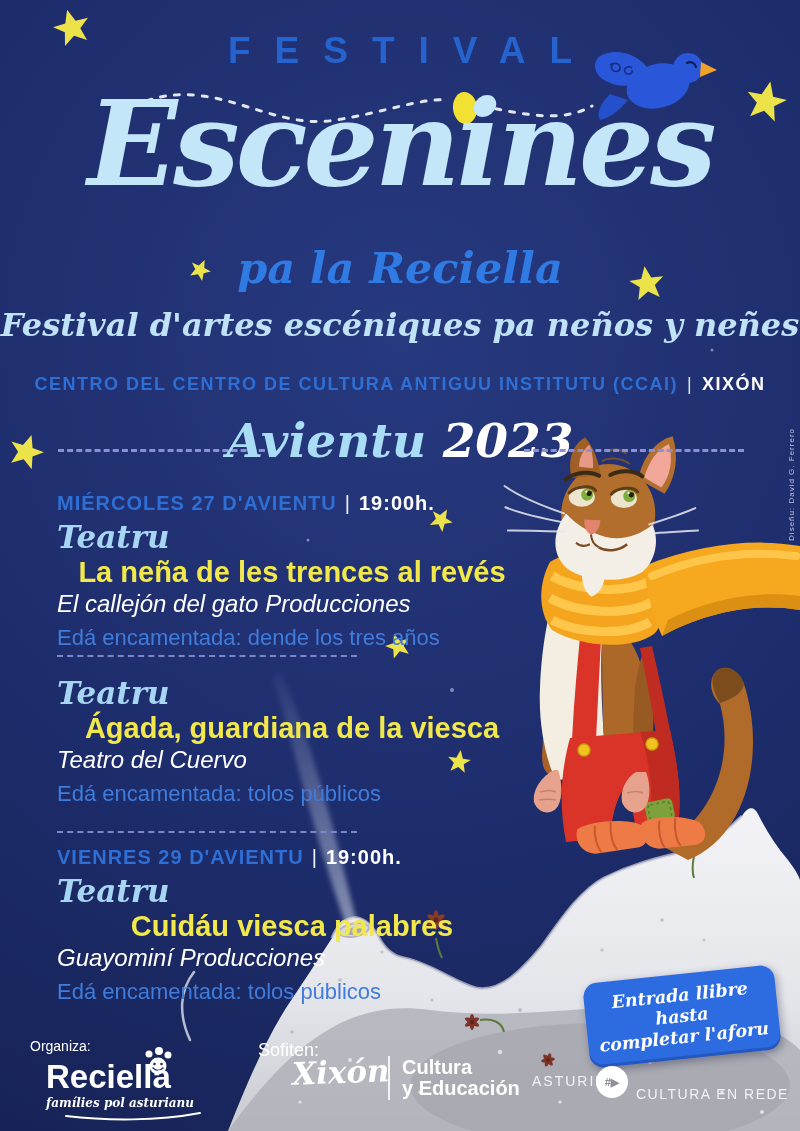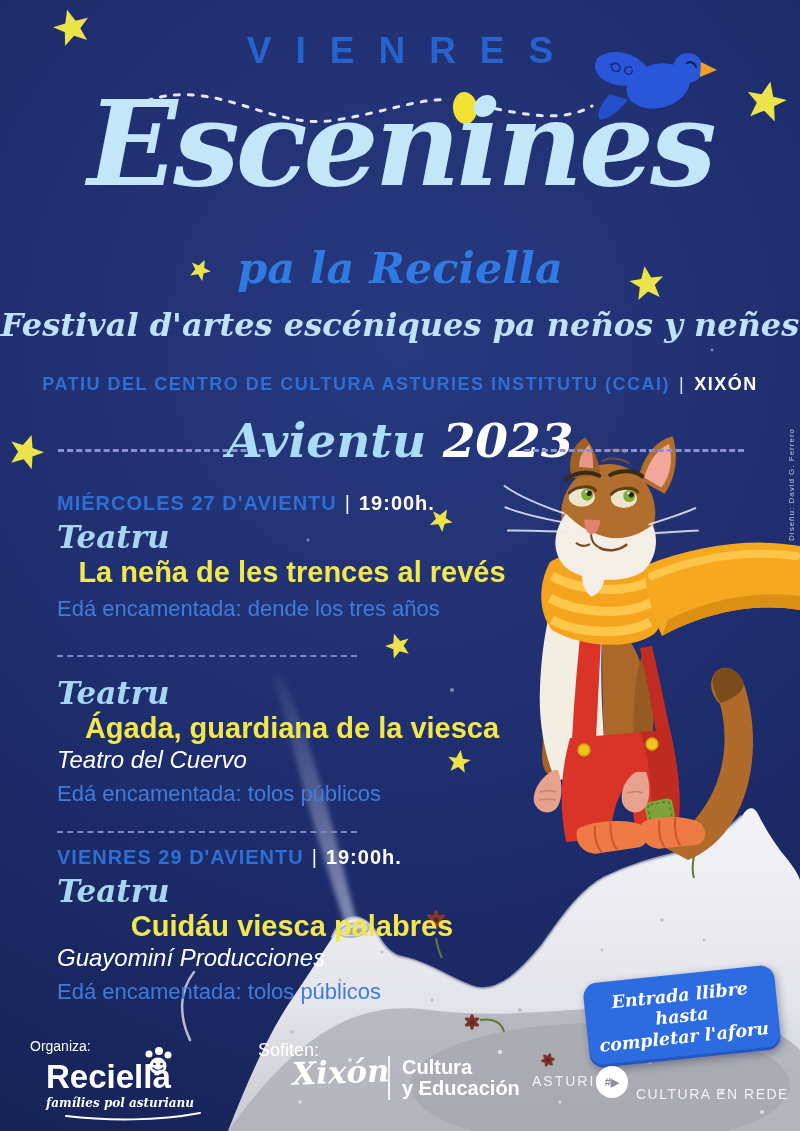--- a/index.html
+++ b/index.html
@@ -285,40 +285,41 @@
           <path d="M564,518 C538,512 516,505 502,497"></path>
             <path d="M564,527 C540,525 518,522 505,518"></path>
             <path d="M567,536 C546,538 526,539 510,541"></path>
           <path d="M650,520 C666,513 682,506 694,499"></path>
             <path d="M652,529 C670,526 686,523 699,521"></path>
         </g>
       </g>
     </g>
   </svg>
 
-  <div class="abs txt eyebrow">VIENRES</div>
+  <div class="abs txt eyebrow">FESTIVAL</div>
   <h1 class="abs txt title script">Escenines</h1>
   <div class="abs txt subtitle script">pa la Reciella</div>
   <div class="abs txt tagline script">Festival d'artes escéniques pa neños y neñes</div>
 
   <div class="abs txt venue">
-    <span class="venue-name">PATIU DEL CENTRO DE CULTURA ASTURIES INSTITUTU (CCAI)</span><span class="venue-sep">|</span><span class="venue-city">XIXÓN</span>
+    <span class="venue-name">CENTRO DEL CENTRO DE CULTURA ANTIGUU INSTITUTU (CCAI)</span><span class="venue-sep">|</span><span class="venue-city">XIXÓN</span>
   </div>
 
   <div class="abs txt dash dash-left"></div>
   <div class="abs txt dateline script">
     <span class="date-word">Avientu</span>
     <span class="date-year">2023</span>
   </div>
   <div class="abs txt dash dash-right"></div>
 
   <section class="abs txt ev ev1">
     <div class="ev-day"><span class="day">MIÉRCOLES 27 D'AVIENTU</span><span class="pipe">|</span><span class="time">19:00h.</span></div>
     <div class="genre script">Teatru</div>
     <div class="ev-title">La neña de les trences al revés</div>
+    <div class="company">El callejón del gato Producciones</div>
     <div class="age">Edá encamentada: dende los tres años</div>
   </section>
 
   <div class="abs txt sep sep1"></div>
 
   <section class="abs txt ev ev2">
     <div class="genre script">Teatru</div>
     <div class="ev-title">Ágada, guardiana de la viesca</div>
     <div class="company">Teatro del Cuervo</div>
     <div class="age">Edá encamentada: tolos públicos</div>

